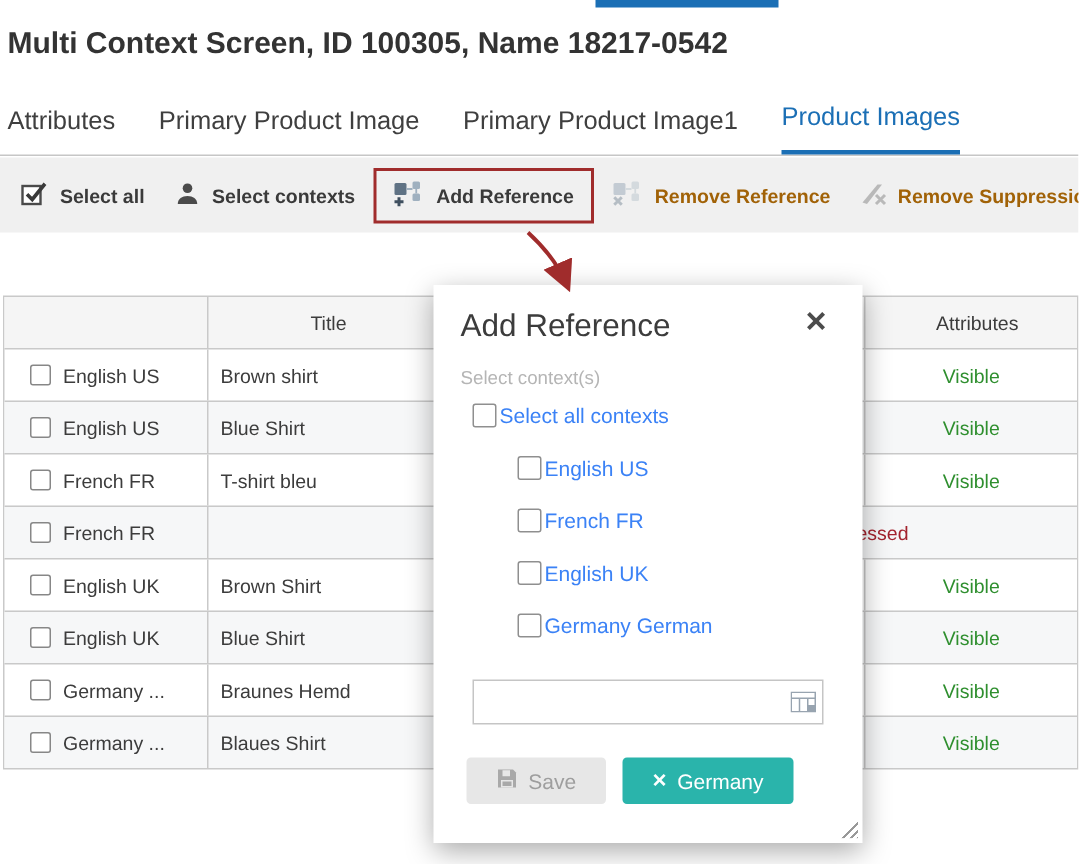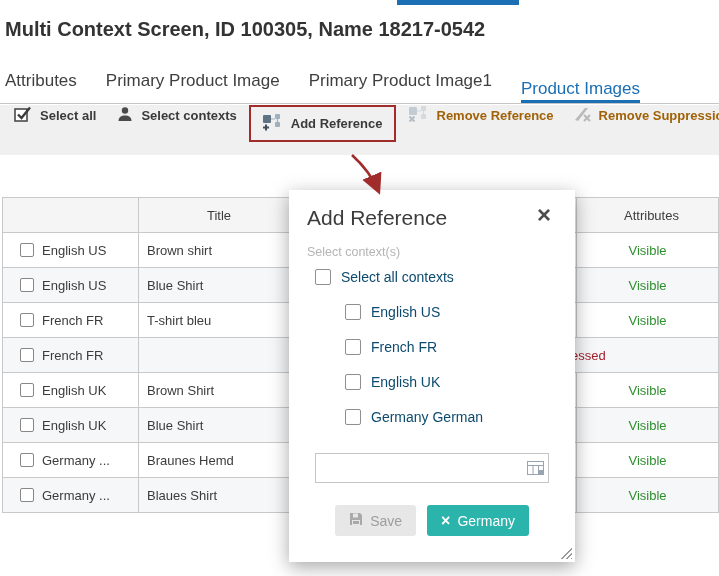--- a/index.html
+++ b/index.html
@@ -7,24 +7,24 @@
     font-family:"Liberation Sans",sans-serif;}
   .screen{position:relative;width:719px;height:576px;background:#fff}
 
   .topbar{position:absolute;left:397px;top:0;width:122px;height:5px;background:#1b6fb5}
 
   .page-title{position:absolute;left:5px;top:18px;font-size:20px;font-weight:bold;color:#333;white-space:nowrap}
 
   .tabs{position:absolute;left:0;top:70px;width:719px;height:34px;border-bottom:1px solid #c6c6c6;
     display:flex;align-items:flex-end;padding-left:5px}
   .tab{font-size:17px;color:#3f3f3f;padding-bottom:12px;margin-right:29px;cursor:pointer;white-space:nowrap}
-  .tab.active{color:#1b6fb5;border-bottom:3px solid #1b6fb5;padding-bottom:1px}
+  .tab.active{color:#1b6fb5;border-bottom:3px solid #1b6fb5;padding-bottom:12px}
 
   .toolbar{position:absolute;left:0;top:105px;width:719px;height:50px;background:#f0f0f0;
-    display:flex;align-items:flex-start}
+    display:flex;align-items:center}
   .tbtn{display:flex;align-items:center;gap:7px;font-size:13px;font-weight:bold;color:#3a3a3a;
     white-space:nowrap;cursor:pointer}
   .tbtn.disabled{color:#a16207;cursor:default}
   .ml13{margin-left:13px}.ml20{margin-left:20px}.ml12{margin-left:12px}.ml18{margin-left:18px}
   .redbox{border:2px solid #a02c2c;padding:6px 11px;margin-left:12px;display:flex;align-items:center}
 
   .table{position:absolute;left:2px;top:197px;width:717px;border:1px solid #c9c9c9;
     font-size:13px;color:#3c3c3c;background:#fff}
   .trow{display:flex;height:35px;border-top:1px solid #c9c9c9;align-items:stretch}
   .trow.thead{height:34px;background:#f5f5f5;border-top:none}
@@ -37,29 +37,29 @@
   .c4{flex:1;justify-content:center}
   .hd{justify-content:center;padding-left:8px;color:#3c3c3c}
   .cb{width:14px;height:14px;border:1px solid #878787;border-radius:2px;background:#fff;flex:none;cursor:pointer}
 
   .modal{position:absolute;left:289px;top:190px;width:286px;height:372px;background:#fff;
     box-shadow:0 5px 18px rgba(0,0,0,.35);z-index:20;padding:12px 18px}
   .m-head{display:flex;justify-content:space-between;align-items:flex-start;margin-top:4px}
   .m-title{font-size:21px;color:#3c3c3c}
   .m-close{font-size:24px;font-weight:bold;color:#4c4c4c;line-height:18px;cursor:pointer;margin-right:6px}
   .m-hint{margin-top:15px;font-size:12.5px;color:#b5b5b5}
-  .ckrow{display:flex;align-items:flex-end;gap:10px;font-size:14px;color:#0c4a6e}
+  .ckrow{display:flex;align-items:flex-end;gap:2px;font-size:14px;color:#3b82f6}
   .ckrow.top{margin-left:8px;margin-top:10px}
   .ckrow.child{margin-left:38px;margin-top:19px}
   .cb2{width:16px;height:16px;border:1px solid #8f8f8f;border-radius:2px;background:#fff;flex:none;cursor:pointer}
   .m-input-wrap{position:relative;margin:28px 0 0 8px;width:234px}
   .m-input{width:234px;height:30px;border:1px solid #c5c5c5;padding:0 26px 0 8px;font-size:13px;outline:none}
   .picker{position:absolute;right:5px;top:8px;cursor:pointer;line-height:0}
   .m-btns{display:flex;justify-content:flex-end;gap:11px;margin-top:22px;padding-right:28px}
-  .btn{display:flex;align-items:center;gap:7px;font-size:14px;padding:7px 14px;border-radius:3px;
+  .btn{display:flex;align-items:center;gap:7px;font-size:14px;padding:7px 20px;border-radius:3px;
     cursor:pointer;border:none}
   .btn.save{background:#e7e7e7;color:#9e9e9e}
   .btn.cancel{background:#2ab4ab;color:#fff}
   .xmark{font-weight:bold;font-size:16px;line-height:14px}
   .resize{position:absolute;right:3px;bottom:3px;width:12px;height:12px;
     background:repeating-linear-gradient(135deg,#fff 0 2px,#999 2px 3.5px);
     clip-path:polygon(100% 0,100% 100%,0 100%);cursor:nwse-resize}
 
   .arrow-svg{position:absolute;left:336px;top:152px;width:70px;height:50px;z-index:30;pointer-events:none}
 </style>

